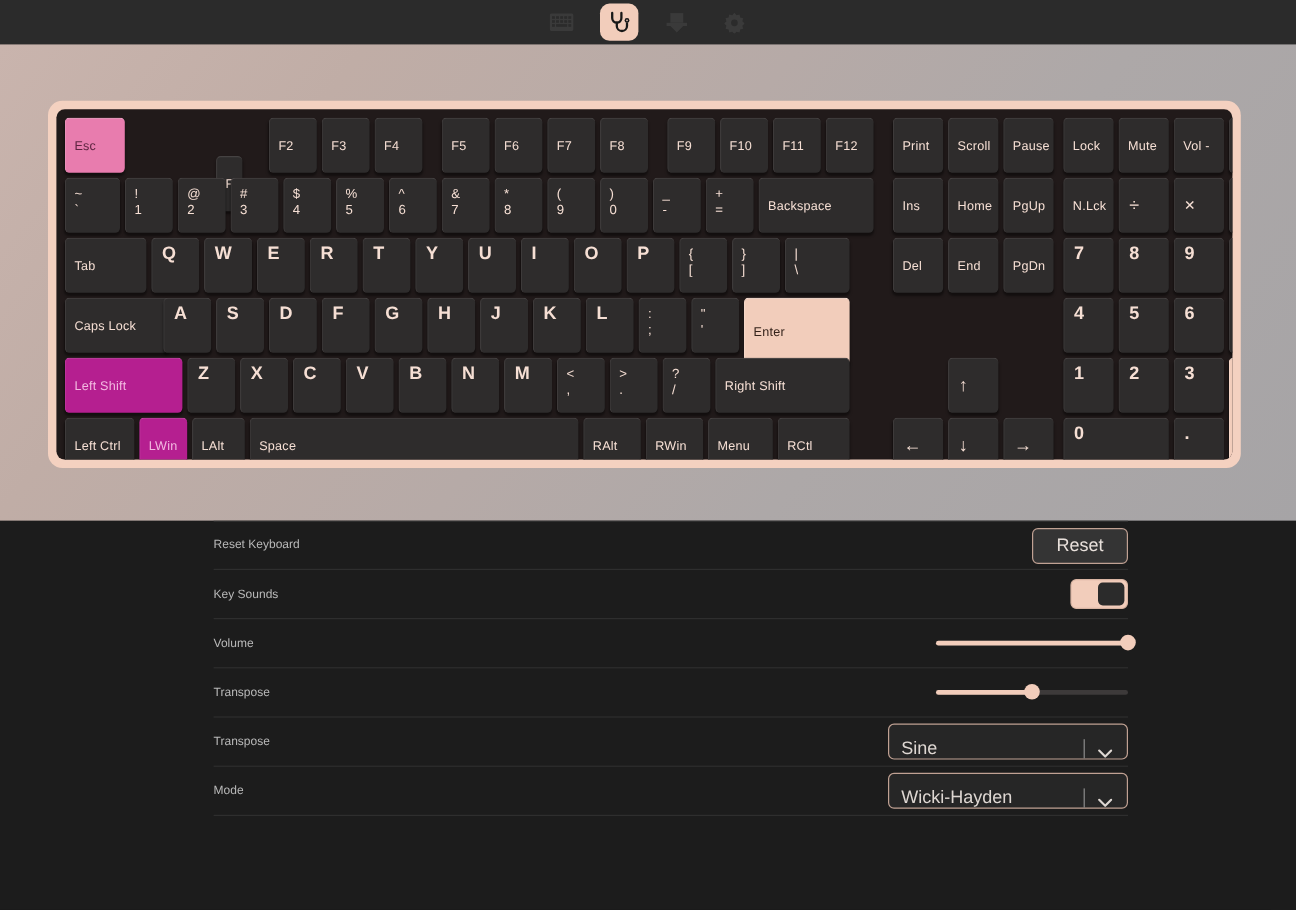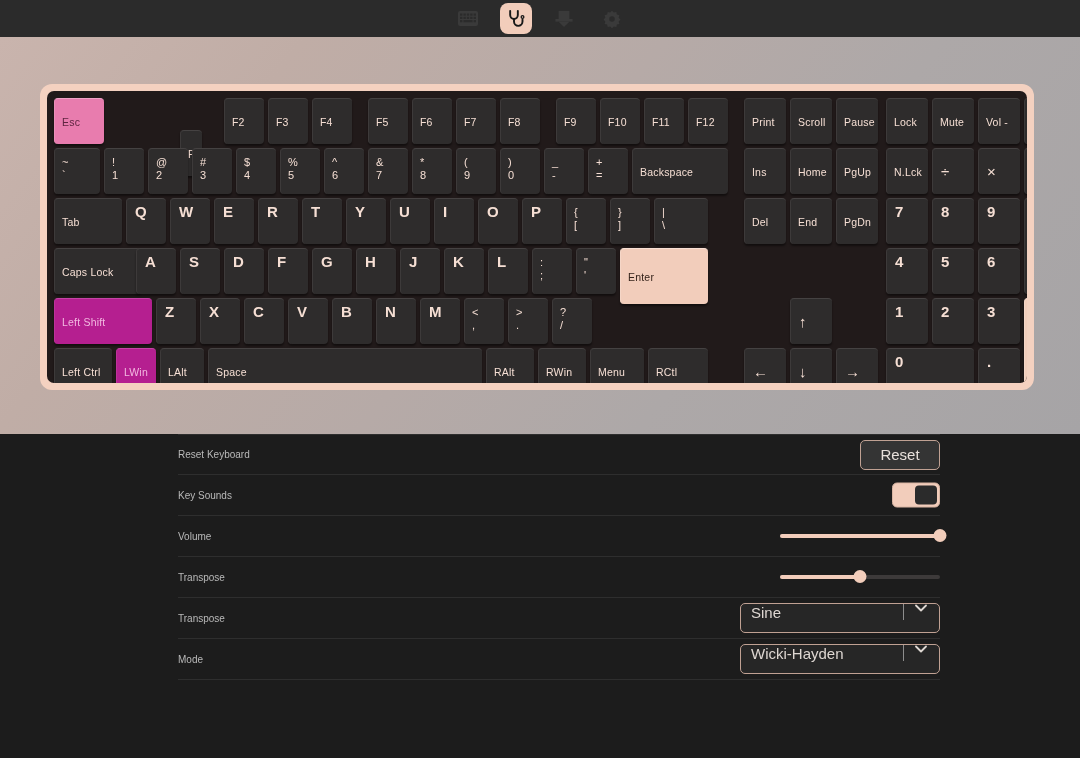--- a/index.html
+++ b/index.html
@@ -114,21 +114,21 @@
     position: absolute; left: 0; top: 5px; height: 4px;
     border-radius: 2px; background: #f2cdbb;
   }
   .slider .thumb {
     position: absolute; top: 0; width: 13px; height: 13px; border-radius: 50%;
     background: #f2cdbb; transform: translateX(-50%);
   }
   .select {
     width: 200px; height: 30px; border-radius: 5px;
     background: #262626; border: 1px solid #c0a193;
-    display: flex; align-items: flex-start; cursor: pointer;
+    display: flex; align-items: flex-end; cursor: pointer;
     padding: 0 0 0 10px;
   }
   .select .val { flex: 1; font-size: 15px; color: #ded7d2; }
   .select .sep { width: 1px; height: 16px; background: #8d8d8d; margin-right: 11px; }
   .select .chev { margin-right: 12px; display: flex; }
 </style>
 </head>
 <body>
 
 <div id="app">
@@ -458,20 +458,23 @@
 ,</span>
           </div>
           <div class="key dual" style="left: 461px; top: 207px; width: 40px; height: 46px;">
             <span class="lbl">&gt;
 .</span>
           </div>
           <div class="key dual" style="left: 505px; top: 207px; width: 40px; height: 46px;">
             <span class="lbl">?
 /</span>
           </div>
+          <div class="key mid" style="left: 549px; top: 207px; width: 112px; height: 46px;">
+            <span class="lbl">Right Shift</span>
+          </div>
           <div class="key mid sym" style="left: 743px; top: 207px; width: 42px; height: 46px;">
             <span class="lbl">↑</span>
           </div>
           <div class="key big" style="left: 839px; top: 207px; width: 42px; height: 46px;">
             <span class="lbl">1</span>
           </div>
           <div class="key big" style="left: 885px; top: 207px; width: 42px; height: 46px;">
             <span class="lbl">2</span>
           </div>
           <div class="key big" style="left: 931px; top: 207px; width: 42px; height: 46px;">

